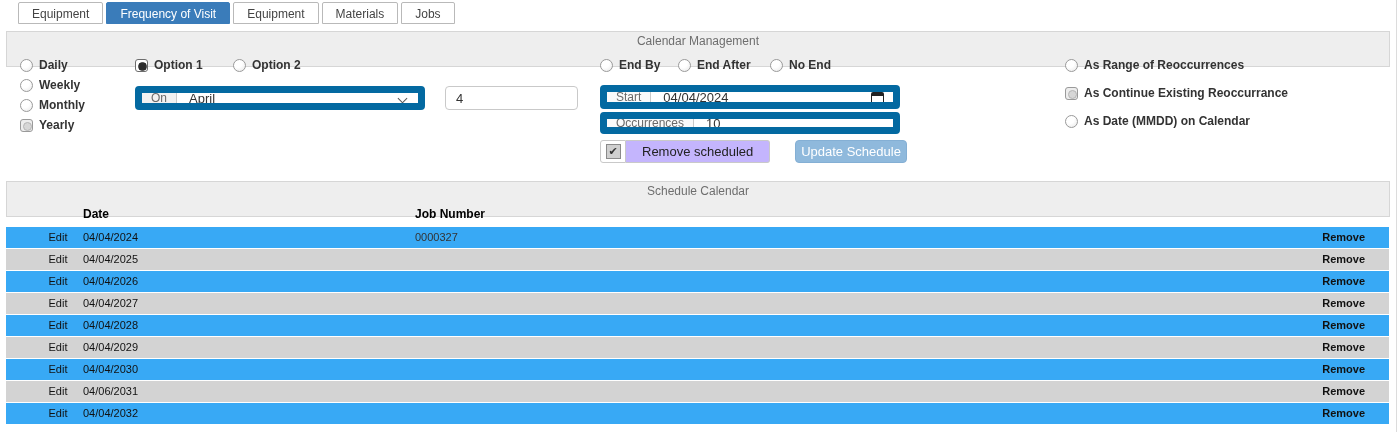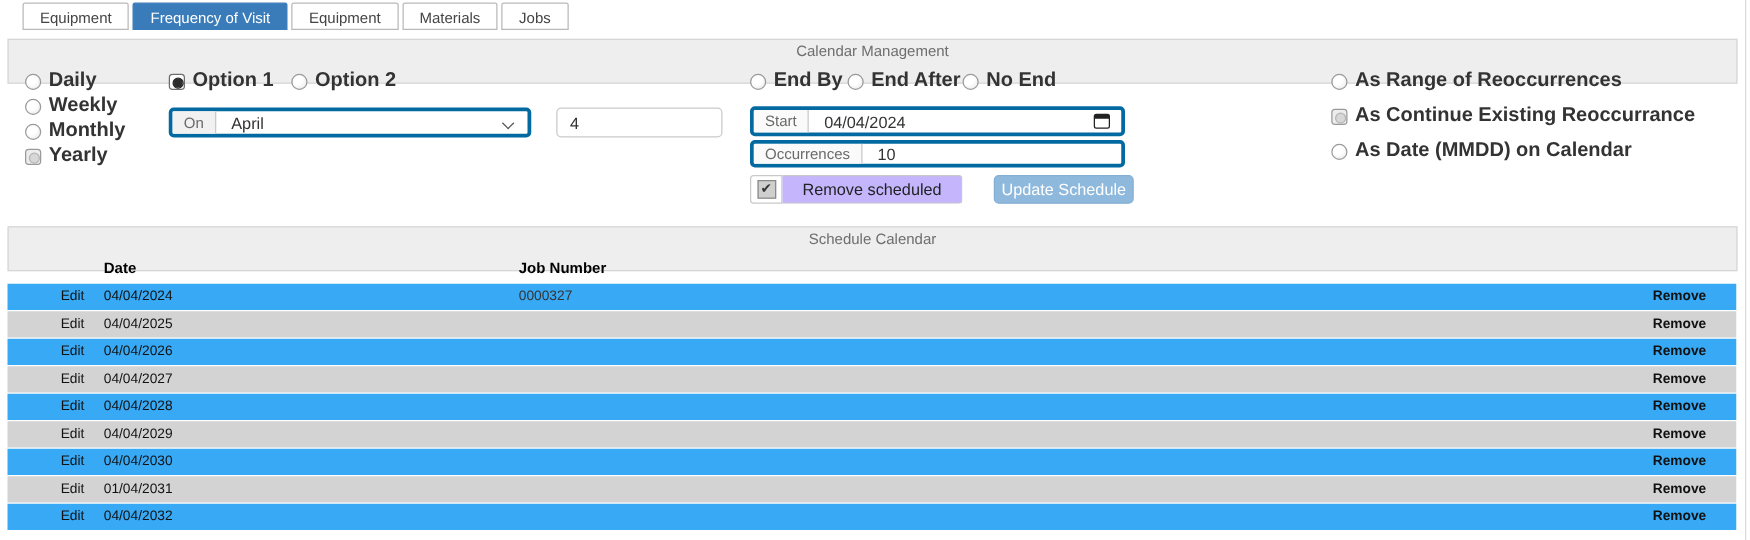--- a/index.html
+++ b/index.html
@@ -25,21 +25,21 @@
   }
   .tab.active{background:var(--active-tab);border-color:var(--active-tab);color:#fff;}
   
   .section-bar{
     position:absolute;left:6px;width:1384px;height:36px;
     background:var(--bar-bg);border:1px solid #d6d6d6;
     color:#6e6e6e;text-align:center;line-height:18px;font-size:12px;
   }
   
   .radio-item{position:absolute;display:flex;align-items:center;gap:6px;height:16px;}
-  .radio-item .lbl{font-weight:bold;color:#333;font-size:16px;white-space:nowrap;}
+  .radio-item .lbl{font-weight:bold;color:#333;font-size:12px;white-space:nowrap;}
   .rd{width:13px;height:13px;flex:0 0 13px;display:inline-block;position:relative;}
   .rd.st-unchecked{
     border:1px solid #9a9a9a;border-radius:50%;
     background:radial-gradient(circle at 35% 30%, #ffffff 40%, #e6e6e6 100%);
   }
   .rd.st-checked{
     border:1px solid #6d6d6d;border-radius:3px;background:#fff;
   }
   .rd.st-checked::after{
     content:"";position:absolute;left:2px;top:2px;width:7px;height:7px;
@@ -49,21 +49,21 @@
   .rd.st-checked-square{
     border:1px solid #9a9a9a;border-radius:3px;background:#ededed;
   }
   .rd.st-checked-square::after{
     content:"";position:absolute;left:2px;top:2px;width:7px;height:7px;border-radius:50%;
     background:#d7d7d7;border:1px solid #b5b5b5;
   }
   
   .igroup{
     position:absolute;display:flex;align-items:stretch;height:24px;
-    border:3px solid #0369a1;border-radius:4px;background:#fff;overflow:hidden;
+    border:7px solid #0369a1;border-radius:4px;background:#fff;overflow:hidden;
   }
   .ig-label{
     background:#f1f1f1;color:#6a6a6a;border-right:1px solid #c9c9c9;
     display:flex;align-items:center;padding:0 9px;font-size:12px;white-space:nowrap;
   }
   .ig-label.white{background:#fafafa;}
   .ig-value{
     display:flex;align-items:center;padding:0 12px;color:#333;font-size:13px;flex:1;
   }
   .chev{
@@ -257,21 +257,21 @@
 
   <div class="cal-row hl">
     <span class="cell c-edit">Edit</span>
     <span class="cell c-date">04/04/2030</span>
     <span class="cell c-job"></span>
     <span class="cell c-remove">Remove</span>
   </div>
 
   <div class="cal-row alt">
     <span class="cell c-edit">Edit</span>
-    <span class="cell c-date">01/04/2031</span>
+    <span class="cell c-date">04/06/2031</span>
     <span class="cell c-job"></span>
     <span class="cell c-remove">Remove</span>
   </div>
 
   <div class="cal-row hl">
     <span class="cell c-edit">Edit</span>
     <span class="cell c-date">04/04/2032</span>
     <span class="cell c-job"></span>
     <span class="cell c-remove">Remove</span>
   </div>

